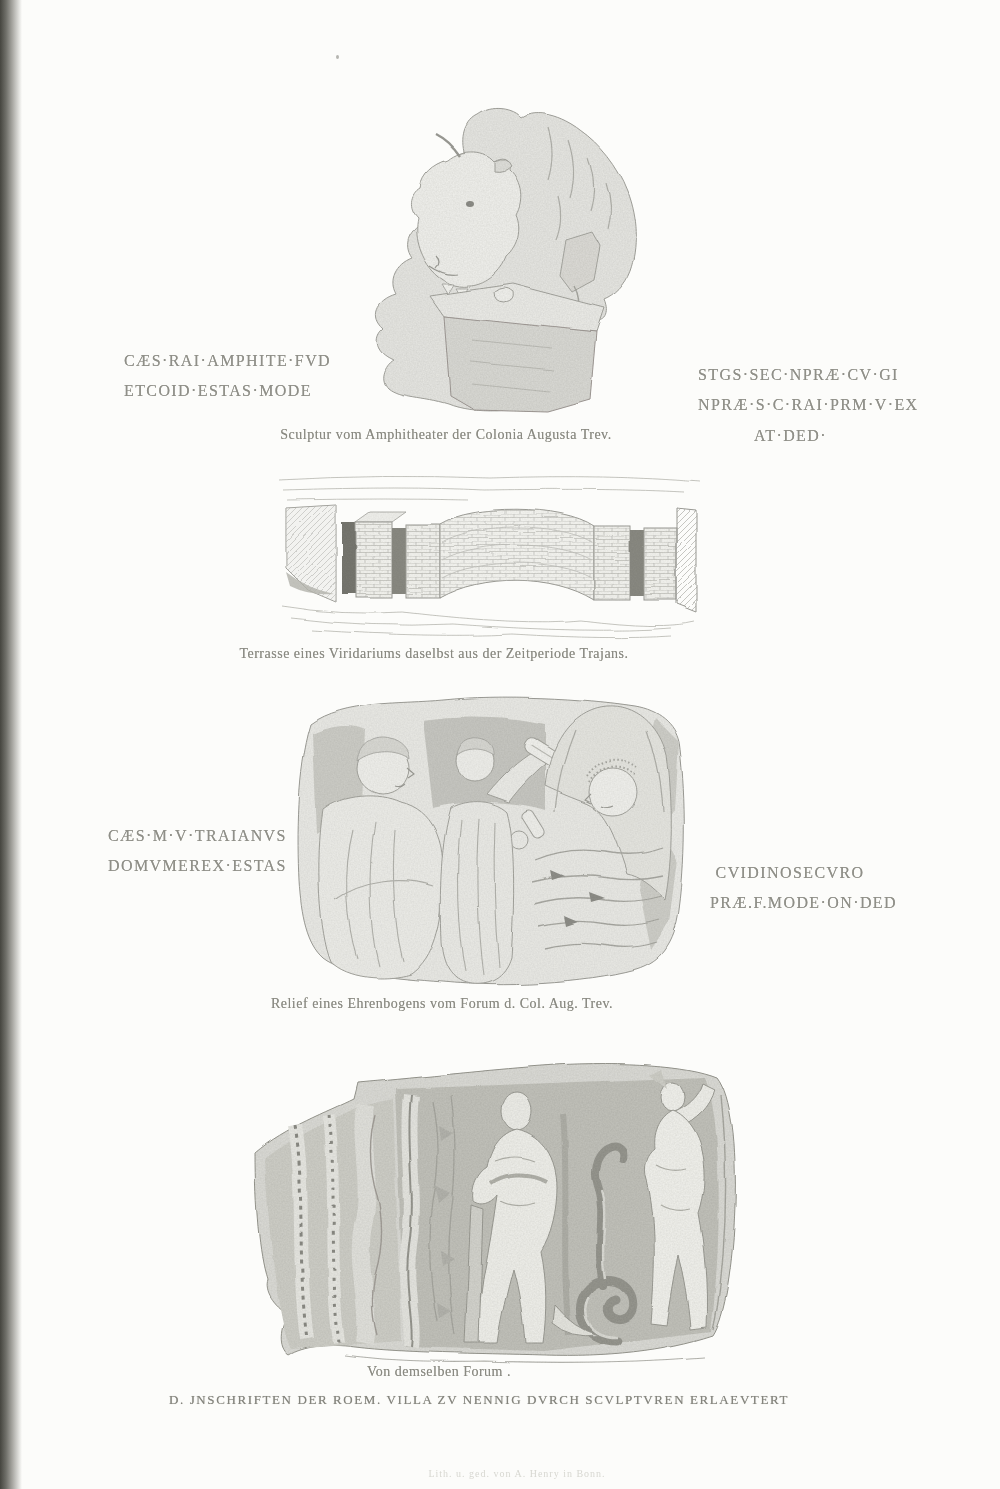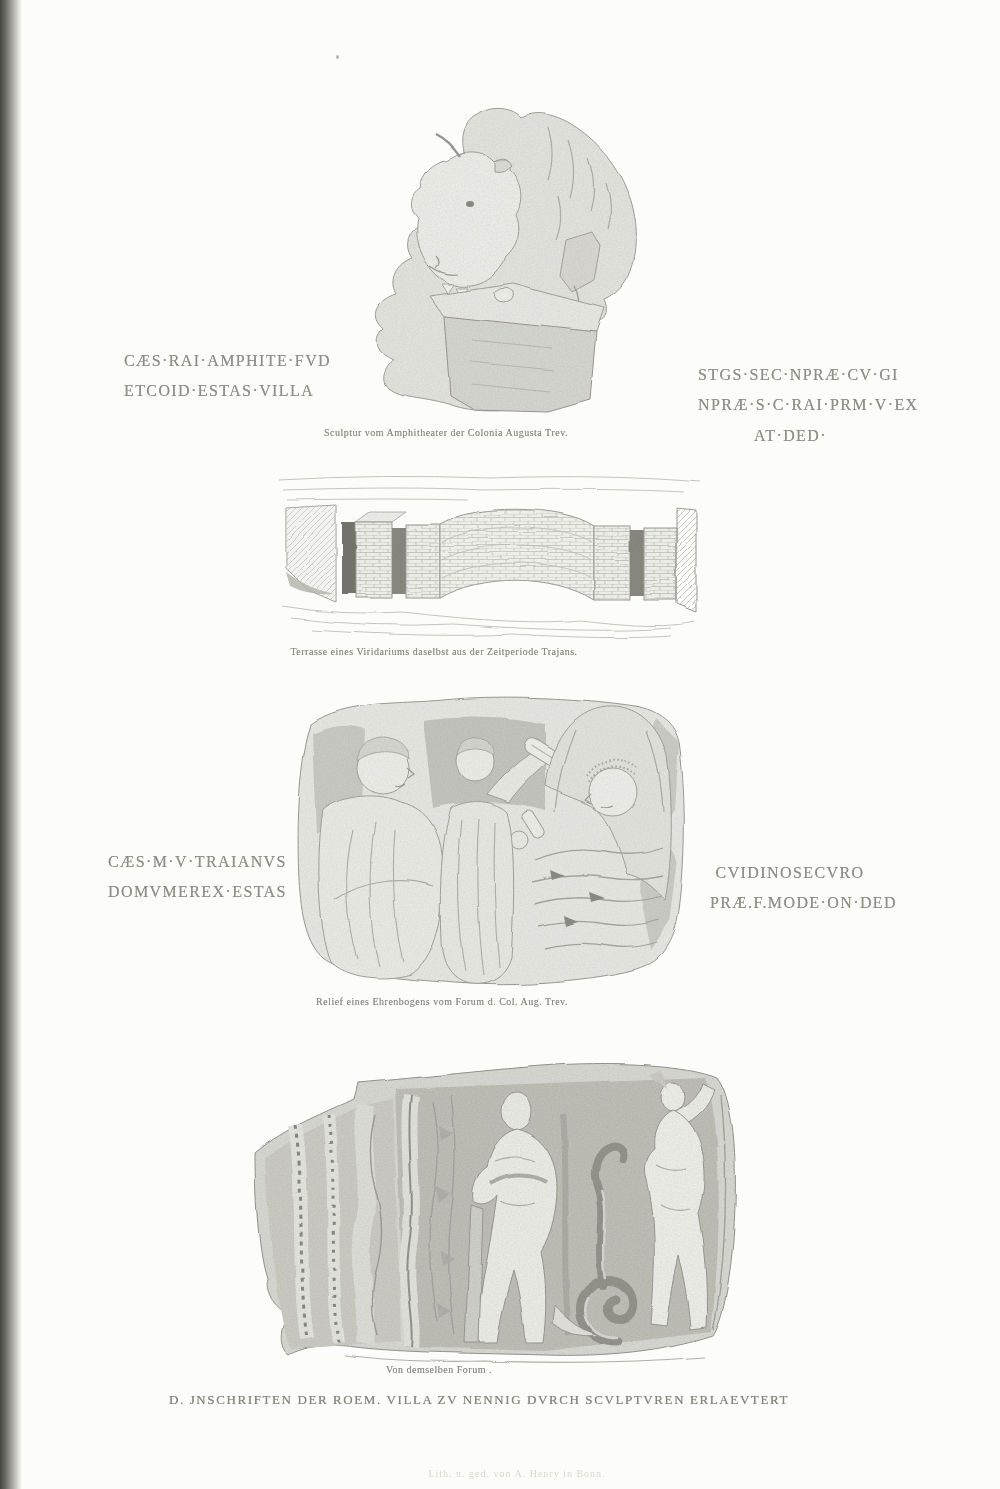--- a/index.html
+++ b/index.html
@@ -13,21 +13,21 @@
   }
   .speck{position:absolute;background:#8f8f89;border-radius:50%;opacity:.65;}
   .inscription{
     position:absolute;text-align:center;
     font-size:16px;letter-spacing:1.4px;line-height:1.9;color:#8f8f88;
     text-shadow:0 0 .6px #a9a9a2;white-space:nowrap;
   }
   .inscription span{display:block;}
   .caption{
     position:absolute;left:0;width:892px;text-align:center;
-    font-size:10px;letter-spacing:.5px;color:#8a8a82;text-shadow:0 0 .5px #b3b3ac;
+    font-size:14px;letter-spacing:.5px;color:#8a8a82;text-shadow:0 0 .5px #b3b3ac;
   }
   .plate-title{
     position:absolute;left:0;width:1000px;text-align:center;transform:translateX(-21px);
     font-size:13px;letter-spacing:1.6px;color:#84847d;text-shadow:0 0 .7px #a5a59e;
     white-space:nowrap;
   }
   .printer-line{
     position:absolute;left:0;width:1000px;text-align:center;transform:translateX(17px);
     font-size:10px;letter-spacing:1px;color:#d7d7d1;
   }
@@ -37,21 +37,21 @@
 </head>
 <body>
 
 <div id="page">
 
   <div class="gutter"></div>
   <div class="speck" style="left:336px;top:55px;width:3px;height:4px;"></div>
 
   <div class="inscription" style="left:124px;top:346px;width:175px;">
     <span>CÆS·RAI·AMPHITE·FVD</span>
-    <span>ETCOID·ESTAS·VILLA</span>
+    <span>ETCOID·ESTAS·MODE</span>
   </div>
 
   <div class="inscription" style="left:698px;top:360px;width:185px;">
     <span>STGS·SEC·NPRÆ·CV·GI</span>
     <span>NPRÆ·S·C·RAI·PRM·V·EX</span>
     <span>AT·DED·</span>
   </div>
 
   <div class="fig" style="left:352px;top:100px;">
     <svg width="300" height="322" viewBox="0 0 300 322">
@@ -125,21 +125,21 @@
         <rect x="372" y="56" width="32" height="72" fill="url(#brick)"></rect>
         <path d="M404,36 L424,38 L424,140 L404,132 Z" fill="url(#hatch)" stroke="#9d9d97" stroke-width="1"></path>
         <path d="M10,134 q60,10 120,6 q120,14 180,8 q80,10 112,2 M20,146 q80,10 160,6 q140,10 220,4 M40,158 q120,8 200,4 q100,6 160,2" stroke="#ccccc6" stroke-width="1" fill="none"></path>
         <path d="M14,100 q20,16 48,22 q-24,2 -44,-8 Z" fill="#b9b9b2" opacity=".8"></path>
       </g>
     </svg>
   </div>
 
   <div class="caption" style="top:646px;transform:translateX(-12px);">Terrasse eines Viridariums daselbst aus der Zeitperiode Trajans.</div>
 
-  <div class="inscription" style="left:108px;top:847px;width:150px;">
+  <div class="inscription" style="left:108px;top:821px;width:150px;">
     <span>CÆS·M·V·TRAIANVS</span>
     <span>DOMVMEREX·ESTAS</span>
   </div>
 
   <div class="inscription" style="left:710px;top:858px;width:160px;">
     <span>CVIDINOSECVRO</span>
     <span>PRÆ.F.MODE·ON·DED</span>
   </div>
 
   <div class="fig" style="left:283px;top:690px;">

